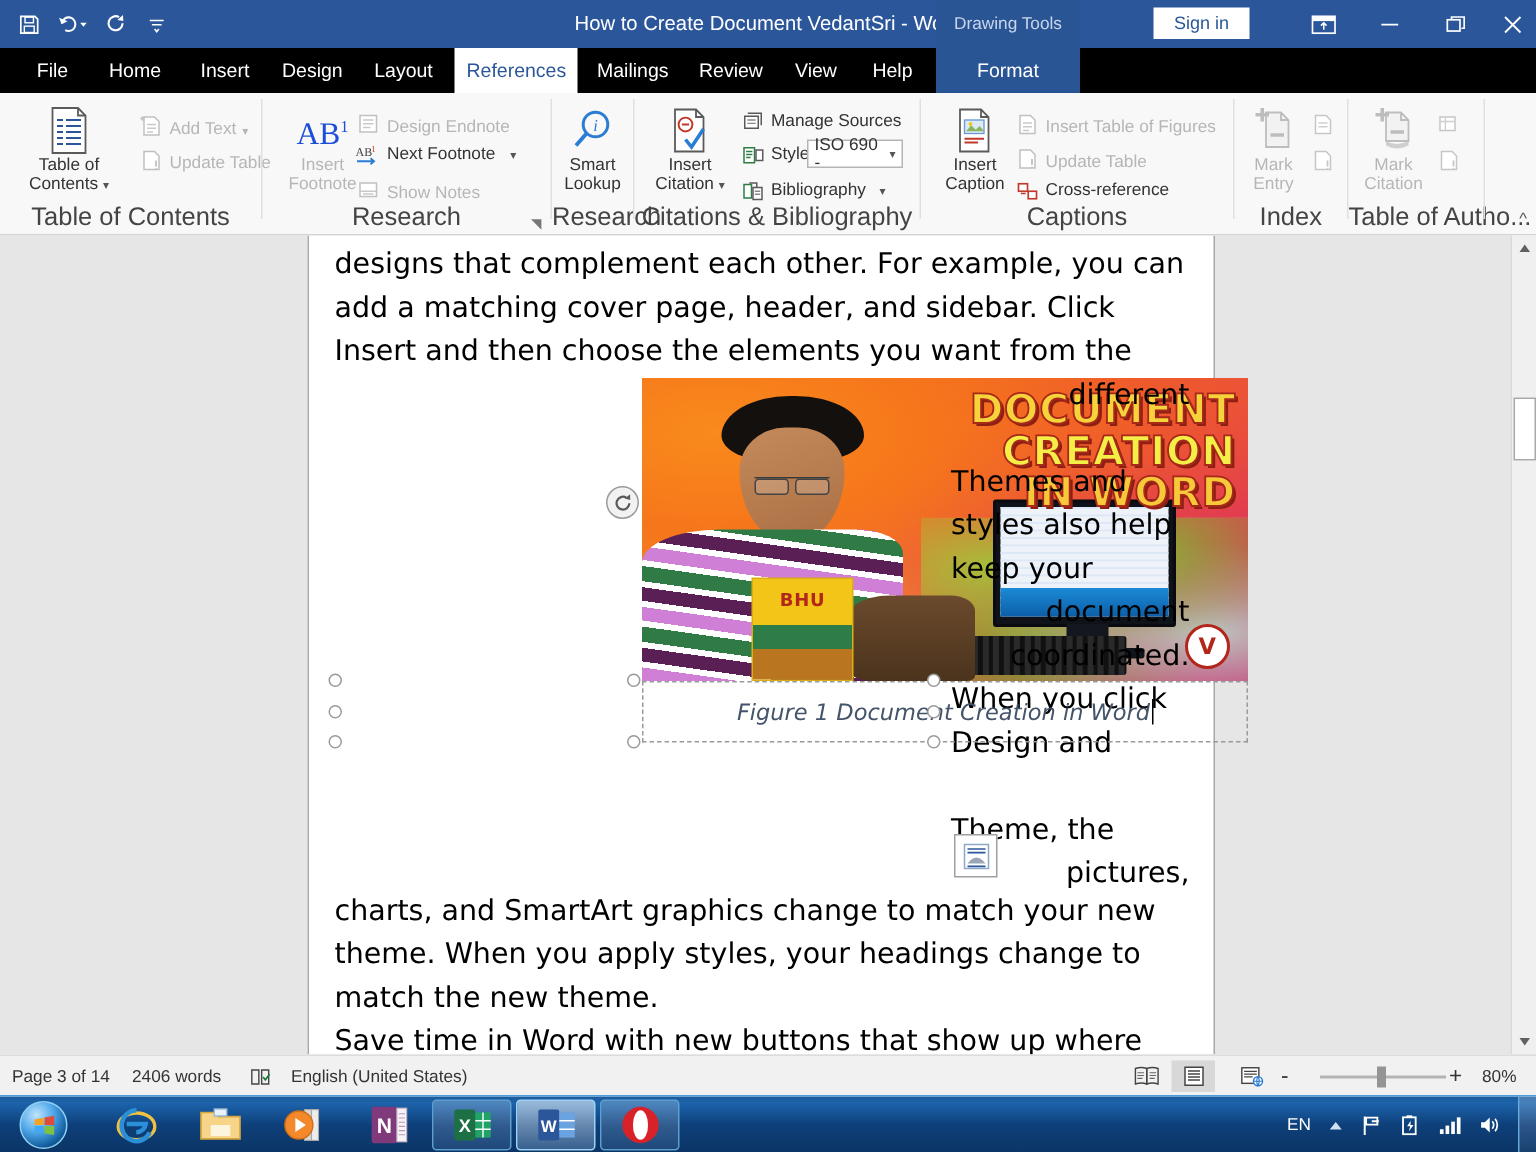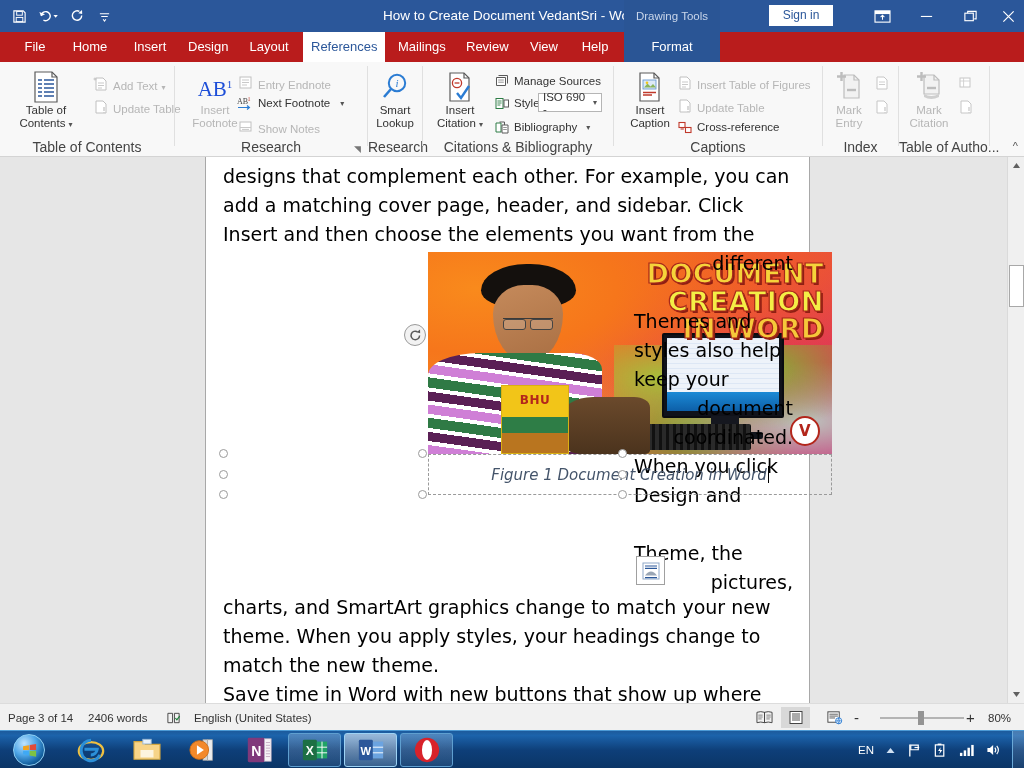--- a/index.html
+++ b/index.html
@@ -34,21 +34,21 @@
     text-align: center; cursor: pointer;
   }
   .tb-btn {
     position: absolute; top: 0; height: 32px; width: 44px;
     display: flex; align-items: center; justify-content: center; cursor: pointer;
   }
 
   
   .tabstrip {
     position: absolute; left: 0; top: 32px; width: 1024px; height: 30px;
-    background: #b91c1c;
+    background: #000000;
   }
   .tab {
     position: absolute; top: 0; height: 30px; line-height: 30px;
     color: #fff; font-size: 13px; text-align: center; cursor: pointer;
     padding: 0 8px; white-space: nowrap;
   }
   .tab.active { background: #fff; color: #2b579a; }
   .tab.ctx-group { background: #2a5595; }
   .tellme {
     position: absolute; left: 722px; top: 32px; height: 30px;
@@ -61,21 +61,21 @@
   }
 
   
   .ribbon {
     position: absolute; left: 0; top: 62px; width: 1024px; height: 95px;
     background: #f8f8f8; border-bottom: 1px solid #d4d4d4;
   }
   .rgroup { position: absolute; top: 0; height: 95px; }
   .rgroup .glabel {
     position: absolute; bottom: 2px; left: 0; width: 100%;
-    text-align: center; font-size: 14px; color: #444; white-space: nowrap;
+    text-align: center; font-size: 17px; color: #444; white-space: nowrap;
   }
   .gsep { position: absolute; top: 4px; width: 1px; height: 80px; background: #e0e0e0; }
   .dlg { position: absolute; bottom: 3px; font-size: 9px; color: #777; cursor: pointer; }
 
   .bigbtn {
     position: absolute; display: flex; flex-direction: column; align-items: center;
     justify-content: flex-start; font-size: 11.5px; color: #333; cursor: pointer;
     text-align: center; line-height: 13px;
   }
   .bigbtn.disabled { color: #b6b6b6; cursor: default; }
@@ -472,21 +472,21 @@
         <span>Insert</span>
         <span>Footnote</span>
       </div>
       <div class="smallbtn disabled" style="left:62px;top:9px">
         <span class="ic">
           <svg width="15" height="15" viewBox="0 0 15 15">
               <rect x="2" y="2" width="11" height="11" fill="#fff" stroke="#c0c0c0" stroke-width="1"></rect>
               <path d="M4 5h7M4 7.5h7M4 10h5" stroke="#c9c9c9" stroke-width="1"></path>
             </svg>
         </span>
-        <span>Entry Endnote</span>
+        <span>Design Endnote</span>
       </div>
       <div class="smallbtn" style="left:62px;top:31px">
         <span class="ic">
           <svg width="17" height="16" viewBox="0 0 17 16">
               <text x="0" y="9" font-size="8" fill="#444" font-family="Liberation Serif, serif">AB</text>
               <text x="10.5" y="6" font-size="6" fill="#c0392b" font-family="Liberation Serif, serif">1</text>
               <path d="M1 12.5 h11 M10 10.5 l2.4 2 l-2.4 2" stroke="#2b7cd3" stroke-width="1.2" fill="none"></path>
             </svg>
         </span>
         <span>Next Footnote</span>

